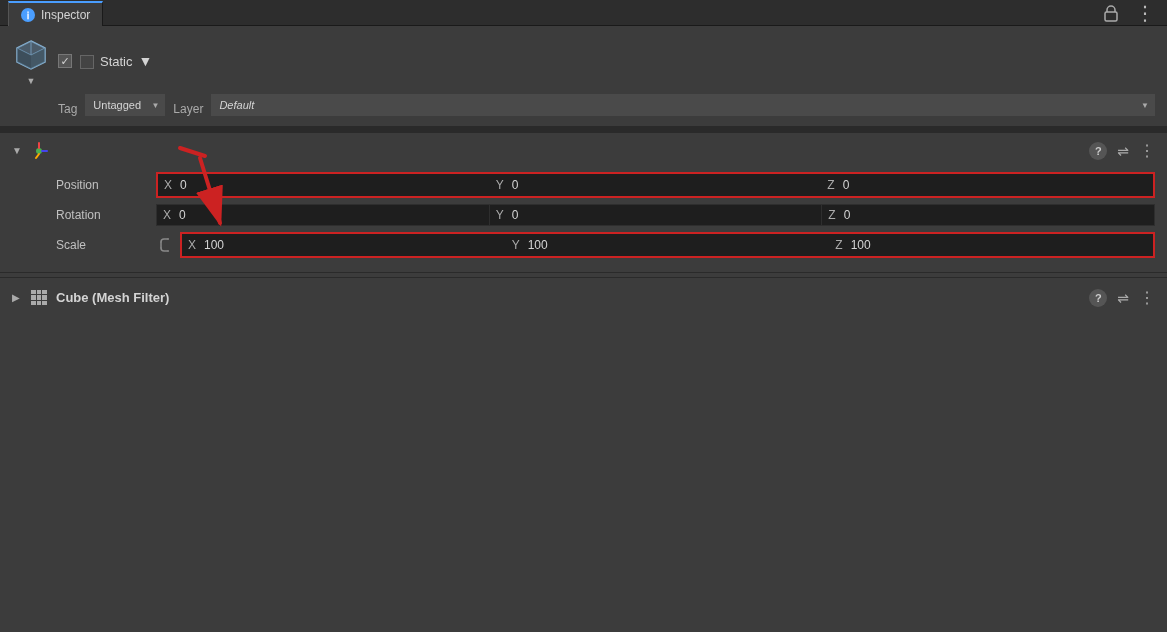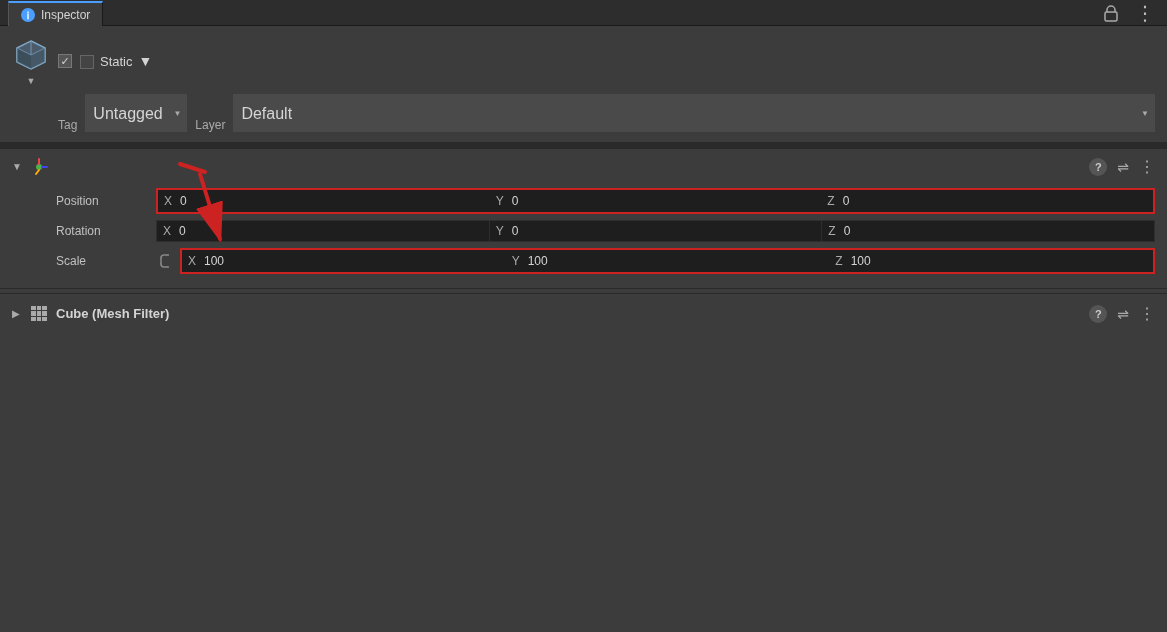--- a/index.html
+++ b/index.html
@@ -192,26 +192,26 @@
     .tag-label, .layer-label {
       color: #aaa;
       font-size: 12px;
     }
 
     .unity-select {
       background: #4a4a4a;
       border: none;
       color: #d4d4d4;
       padding: 3px 24px 3px 8px;
-      font-size: 16px;
+      font-size: 11px;
       cursor: pointer;
       appearance: none;
       -webkit-appearance: none;
       position: relative;
-      height: 38px;
+      height: 22px;
       outline: none;
     }
 
     .select-wrapper {
       position: relative;
       display: inline-block;
     }
 
     .select-wrapper::after {
       content: '▼';
@@ -223,20 +223,21 @@
       transform: translateY(-50%);
       pointer-events: none;
     }
 
     .layer-select-wrapper {
       flex: 1;
     }
 
     .layer-select-wrapper .unity-select {
       width: 100%;
+      font-style: italic;
     }
 
     
     .section-divider {
       height: 6px;
       background: #2a2a2a;
     }
 
     
     .component-section {

